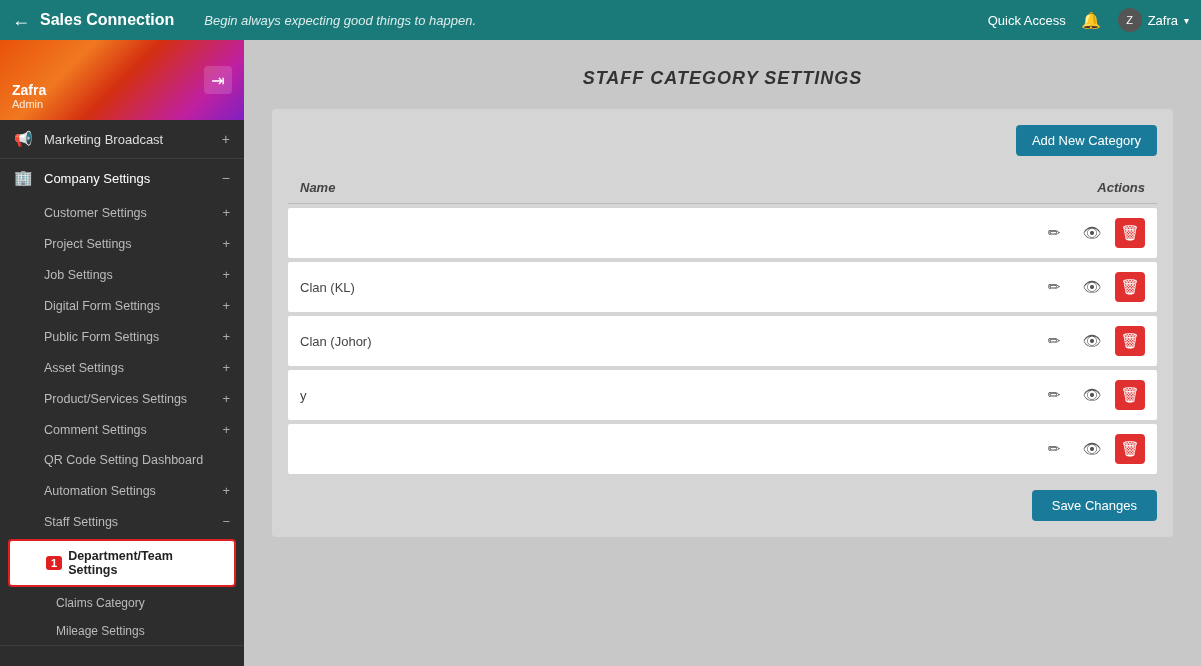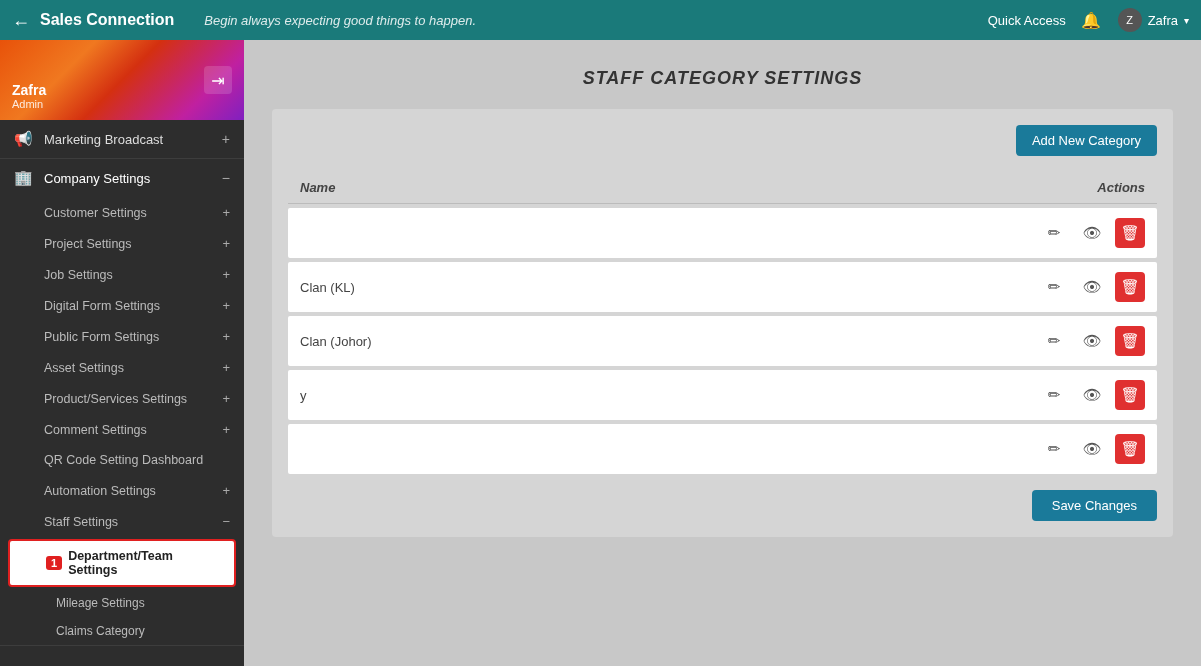--- a/index.html
+++ b/index.html
@@ -315,24 +315,24 @@
         <div class="sub-nav-item">
           <span>Staff Settings</span>
           <span class="nav-toggle">−</span>
         </div>
 
         <div class="sub-nav-item highlighted">
           <span class="badge">1</span>
           <span>Department/Team Settings</span>
         </div>
         <div class="sub-sub-nav-item">
+          <span>Claims Category</span>
+        </div>
+        <div class="sub-sub-nav-item">
           <span>Mileage Settings</span>
-        </div>
-        <div class="sub-sub-nav-item">
-          <span>Claims Category</span>
         </div>
       </div>
 
     </nav>
   </aside>
 
   <main class="main-content">
     <div class="page-title">STAFF CATEGORY SETTINGS</div>
 
     <div class="content-panel">

